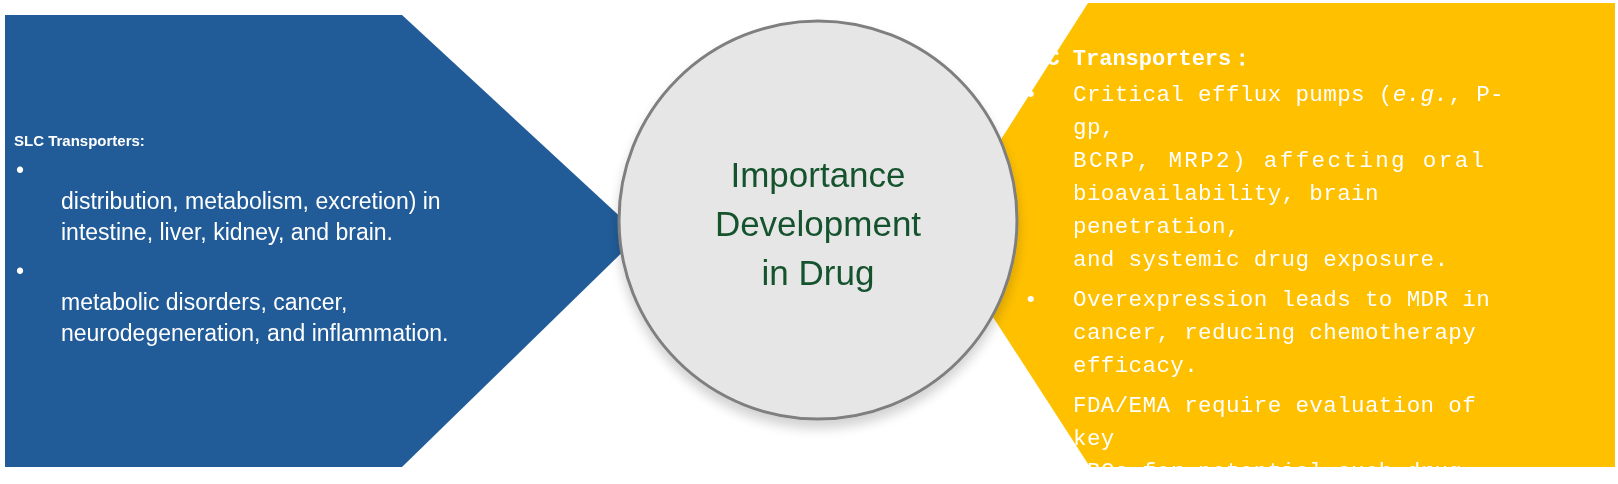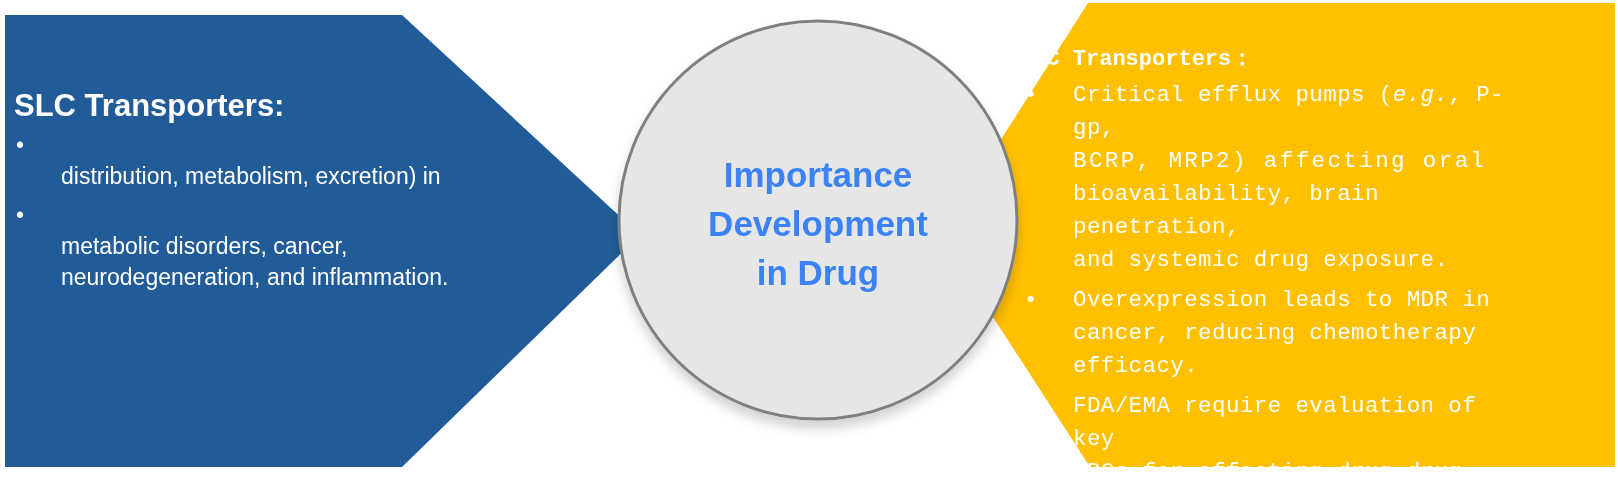--- a/index.html
+++ b/index.html
@@ -3,28 +3,28 @@
 <meta charset="utf-8">
 <style>
   html, body { margin: 0; padding: 0; background: #ffffff; }
   body { width: 1618px; height: 484px; position: relative; overflow: hidden;
          font-family: "Liberation Sans", sans-serif; }
   .shapes { position: absolute; left: 0; top: 0; width: 1618px; height: 484px; }
   .panel { position: absolute; color: #ffffff; }
   .panel-left { left: 14px; top: 88px; width: 600px; }
   .panel-right { left: 1020px; top: 43px; width: 505px; font-family: Liberation Mono, monospace; }
   .heading { font-weight: bold; font-size: 22px; margin: 0 0 6px 0; }
-  .panel-left .heading { font-size: 31px; }
+  .panel-left .heading { font-size: 15px; margin-top: 44px; }
   ul.bullets { list-style: none; margin: 0; padding: 0; }
   ul.bullets li { position: relative; padding-left: 47px; font-size: 23px; line-height: 31px; margin-bottom: 8px; }
   .panel-right ul.bullets li { padding-left: 53px; font-size: 22.5px; line-height: 33px; margin-bottom: 7px; letter-spacing: 0.4px; }
   ul.bullets li .dot { position: absolute; left: 2px; top: 0; }
   .panel-right ul.bullets li .dot { left: 4px; }
   .center-title { position: absolute; left: 618px; top: 150px; width: 400px; text-align: center;
-                  color: #3b82f6; font-weight: bold; font-size: 35px; line-height: 49px; }
+                  color: #14532d; font-weight: normal; font-size: 35px; line-height: 49px; }
   .sp { letter-spacing: 2.4px; text-align: center; }
 </style>
 </head>
 <body>
 
 <svg class="shapes" viewBox="0 0 1618 484" width="1618" height="484">
   <defs>
     <filter id="shadow" x="-20%" y="-20%" width="140%" height="140%">
       <feGaussianBlur in="SourceAlpha" stdDeviation="6"></feGaussianBlur>
       <feOffset dx="0" dy="8" result="off"></feOffset>
@@ -48,20 +48,21 @@
   <div>in Drug</div>
 </div>
 
 <div class="panel panel-left">
   <div class="heading">SLC Transporters:</div>
   <ul class="bullets">
     <li>
       <span class="dot">•</span>
       <br>
       <span>distribution, metabolism, excretion) in</span><br>
+      <span>intestine, liver, kidney, and brain.</span>
     </li>
     <li>
       <span class="dot">•</span>
       <br>
       <span>metabolic disorders, cancer,</span><br>
       <span>neurodegeneration, and inflammation.</span>
     </li>
   </ul>
 </div>
 
@@ -77,17 +78,17 @@
     </li>
     <li>
       <span class="dot">•</span>
       <span>Overexpression leads to MDR in</span><br>
       <span>cancer, reducing chemotherapy</span><br>
       <span>efficacy.</span>
     </li>
     <li>
       <span class="dot">•</span>
       <span>FDA/EMA require evaluation of key</span><br>
-      <span>ABCs for affecting drug–drug</span><br>
+      <span>ABCs for potential such–drug</span><br>
       <span>interactions (DDIs).</span>
     </li>
   </ul>
 </div>
 
 </body></html>

